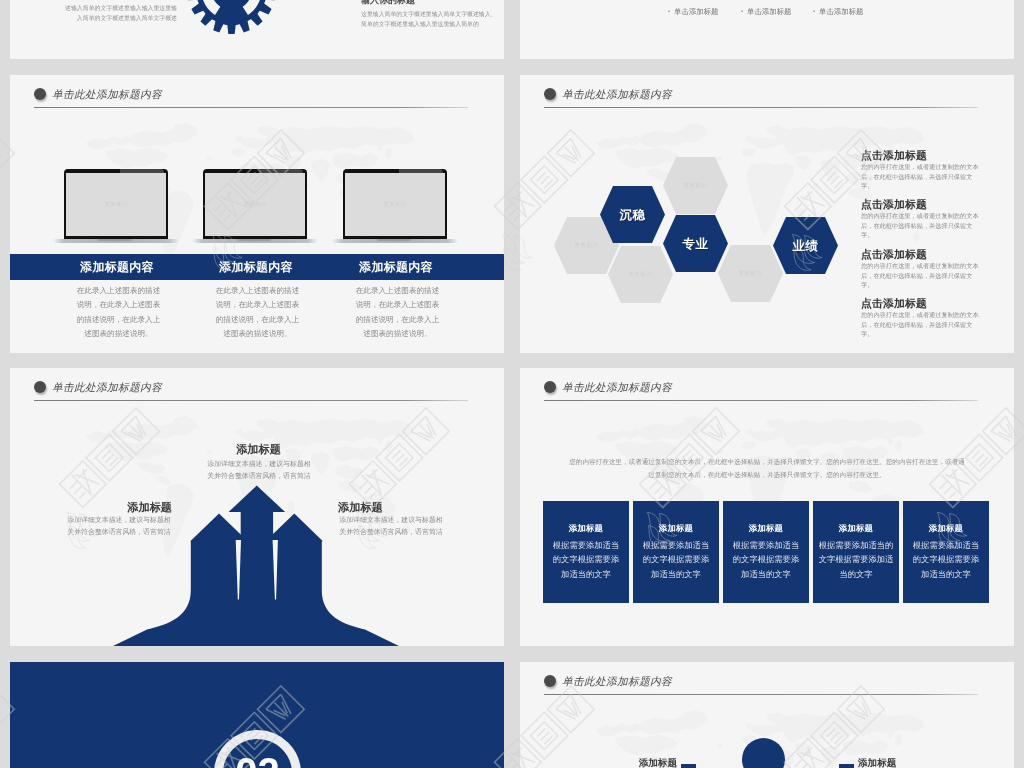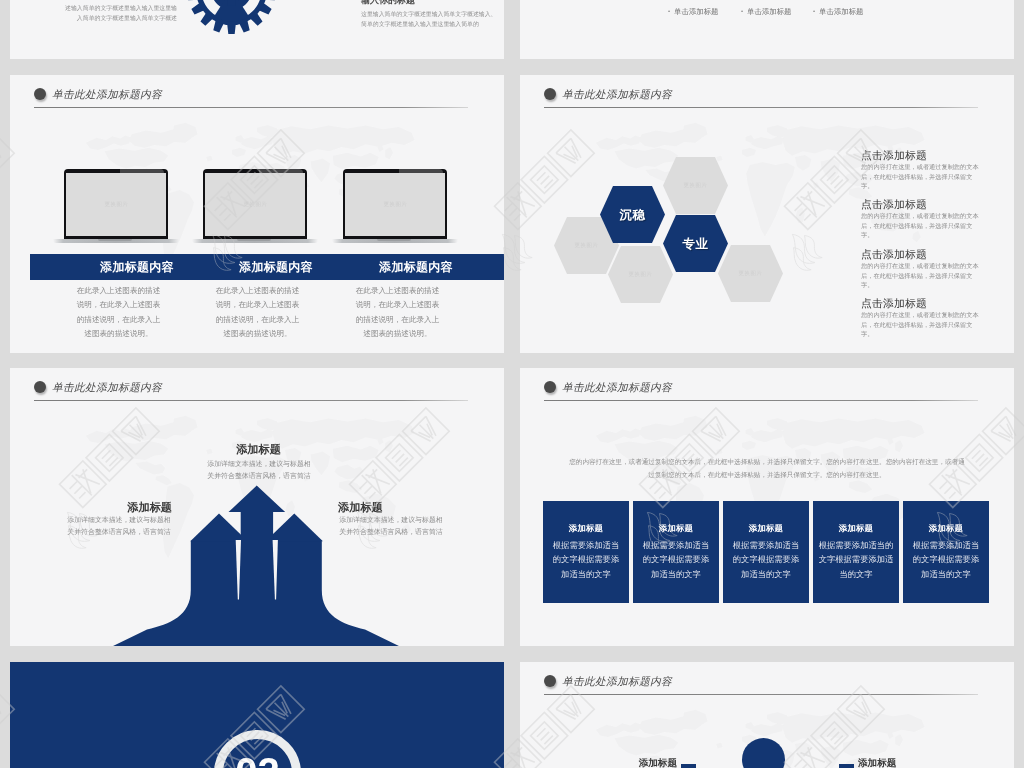--- a/index.html
+++ b/index.html
@@ -38,38 +38,38 @@
       background:#dcdcdc; }
   .lap .scr span { position:absolute; left:0; right:0; top:50%; margin-top:-4px;
       text-align:center; font-size:5.5px; color:#cecece; letter-spacing:.5px; }
   .lap .base { position:absolute; left:-11px; top:70px; width:126px; height:4px;
       background:linear-gradient(to right,rgba(190,193,196,0) 0%,#bdc0c3 8%,#aeb1b4 50%,#bdc0c3 92%,rgba(190,193,196,0) 100%);
       border-radius:0 0 3px 3px; }
   .lap .notch { position:absolute; left:34px; top:70px;
       width:34px; height:2px; background:#9b9ea1; border-radius:0 0 3px 3px;}
   .lap .gloss { position:absolute; left:56px; top:0px; width:44px; height:4px;
       background:rgba(255,255,255,.22); border-radius:0 4px 0 0;}
-  .blbar { position:absolute; left:0; width:494px; height:26px; background:#133672;margin-left:20px; }
+  .blbar { position:absolute; left:0; width:494px; height:26px; background:#133672; }
   .blbar .t { position:absolute; top:0; height:26px; line-height:26px; text-align:center;
       color:#fff; font-size:12px; font-weight:bold; letter-spacing:.3px; }
   .desc { position:absolute; font-size:7.6px; color:#8a8a8a; line-height:14.4px;
       text-align:center; }
 
   
   .hex { position:absolute; width:65px; height:57px;
      clip-path:polygon(20% 0%,80% 0%,100% 50%,80% 100%,20% 100%,0% 50%);
      filter:drop-shadow(1px 2px 2px rgba(0,0,0,.10)); }
   .hex.b { background:#133672; }
   .hex.g { background:#dcdcdc; }
   .hex .lbl { position:absolute; left:0; right:0; top:50%; margin-top:-8px;
       text-align:center; color:#fff; font-size:12.5px; font-weight:bold;
       text-shadow:1px 1px 1px rgba(0,0,0,.35); letter-spacing:.5px;}
   .hex.g .lbl { color:#cfcfcf; font-size:5.5px; font-weight:normal; text-shadow:none;
       margin-top:-4px;}
-  .hxhead { position:absolute; font-size:10.8px; font-weight:normal; color:#333;
+  .hxhead { position:absolute; font-size:10.8px; font-weight:bold; color:#333;
       line-height:13px; white-space:nowrap; letter-spacing:.2px;}
   .hxbody { position:absolute; font-size:6.2px; color:#8c8c8c; line-height:9.6px; width:122px;}
 
   
   .arrhead { position:absolute; font-size:11.2px; font-weight:bold; color:#3a3a3a;
       line-height:14px; white-space:nowrap;}
   .arrbody { position:absolute; font-size:6.9px; color:#8c8c8c; line-height:11.9px;}
 
   
   .intro { position:absolute; font-size:6.6px; color:#8e8e8e; line-height:12.5px;
@@ -315,20 +315,23 @@
         </div>
      <div class="hex g" style="left:198px;top:170px">
        <div class="lbl">更换图片</div>
         </div>
 
      <div class="hex b" style="left:80px;top:111px">
        <div class="lbl">沉稳</div>
         </div>
      <div class="hex b" style="left:143px;top:140px">
        <div class="lbl">专业</div>
+        </div>
+     <div class="hex b" style="left:253px;top:142px">
+       <div class="lbl">业绩</div>
         </div>
 
      <div class="hxhead" style="left:341px;top:74px">点击添加标题</div>
      <div class="hxbody" style="left:341px;top:87px">您的内容打在这里，或者通过复制您的文本后，在此框中选择粘贴，并选择只保留文字。</div>
      <div class="hxhead" style="left:341px;top:123px">点击添加标题</div>
      <div class="hxbody" style="left:341px;top:136px">您的内容打在这里，或者通过复制您的文本后，在此框中选择粘贴，并选择只保留文字。</div>
      <div class="hxhead" style="left:341px;top:173px">点击添加标题</div>
      <div class="hxbody" style="left:341px;top:186px">您的内容打在这里，或者通过复制您的文本后，在此框中选择粘贴，并选择只保留文字。</div>
      <div class="hxhead" style="left:341px;top:222px">点击添加标题</div>
      <div class="hxbody" style="left:341px;top:235px">您的内容打在这里，或者通过复制您的文本后，在此框中选择粘贴，并选择只保留文字。</div>

